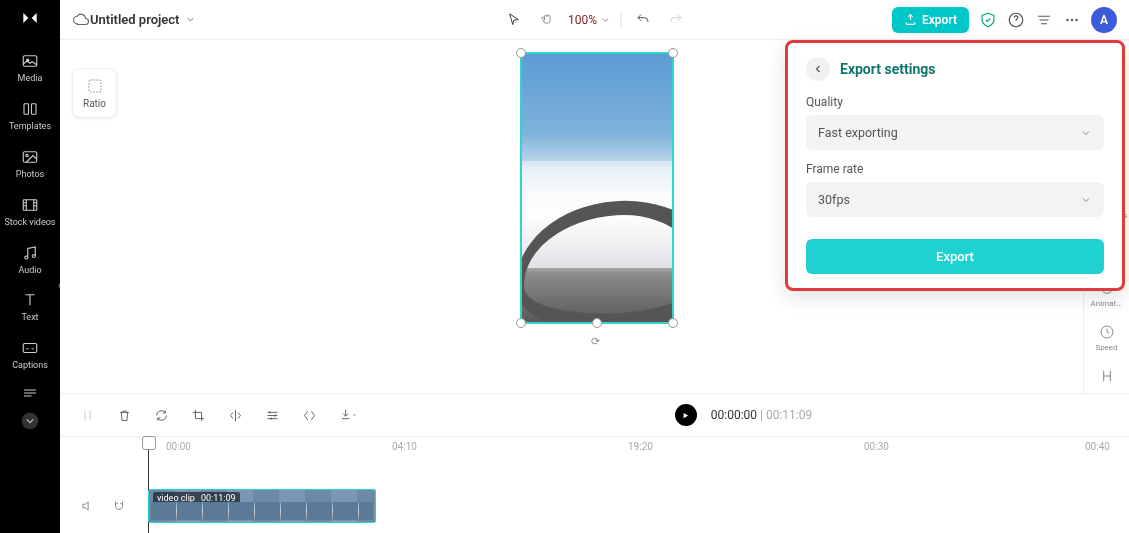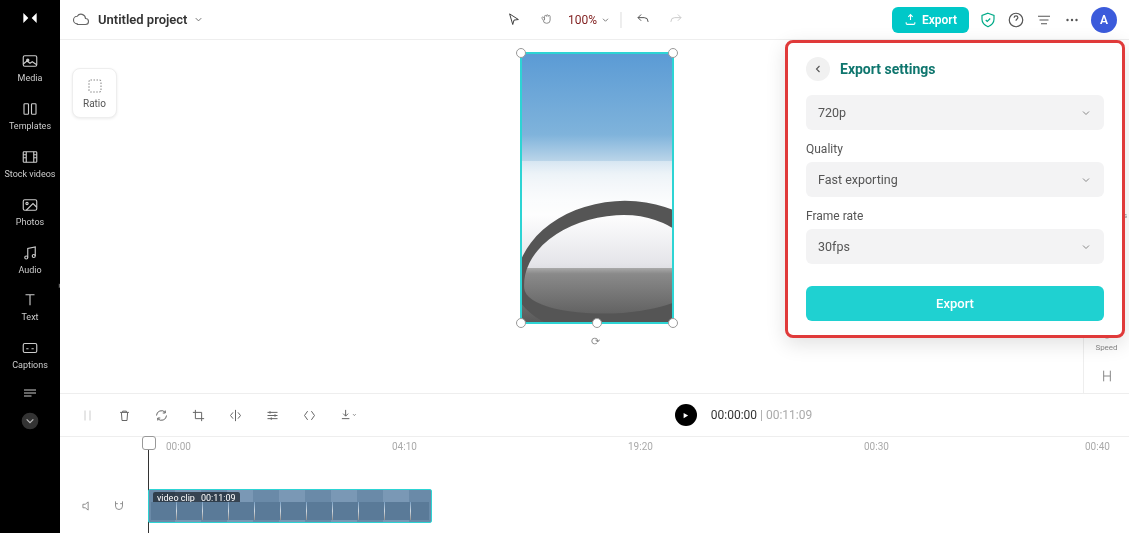--- a/index.html
+++ b/index.html
@@ -12,21 +12,21 @@
   .sidebar-item .icon { color: #ccc; }
   .sidebar-label { font-size: 9px; color: #ccc; text-align: center; line-height: 1.1; }
   .sidebar-expand { position: absolute; left: 56px; top: 270px; background: #000; width: 10px; height: 30px; border-radius: 0 4px 4px 0; display: flex; align-items: center; justify-content: center; color:#666; font-size:9px; cursor:pointer; }
   .sidebar-more { margin-top: 4px; color:#888; cursor:pointer; }
   
   
   .main { flex: 1; display: flex; flex-direction: column; position: relative; }
   
   
   .topbar { height: 40px; display: flex; align-items: center; padding: 0 12px; gap: 8px; border-bottom: 1px solid #eee; }
-  .topbar-left { display: flex; align-items: center; gap: 8px; }
+  .topbar-left { display: flex; align-items: center; }
   .project-title { font-size: 13px; font-weight: 600; color: #333; display: flex; align-items: center; gap: 6px; cursor:pointer; }
   .topbar-center { margin-left: auto; margin-right: auto; display: flex; align-items: center; gap: 10px; position: absolute; left: 50%; transform: translateX(-50%); }
   .icon-btn { background: none; border: none; cursor: pointer; padding: 4px; color: #555; display:flex; align-items:center; }
   .icon-btn.disabled { color: #ccc; }
   .zoom { font-size: 12px; color: #7f1d1d; display:flex; align-items:center; gap:3px; }
   .topbar-right { margin-left: auto; display: flex; align-items: center; gap: 10px; }
   .export-btn { background: #00c8c8; color: #fff; border: none; border-radius: 6px; padding: 6px 12px; font-size: 12px; font-weight: 600; display: flex; align-items: center; gap: 5px; cursor:pointer; }
   .avatar { width: 26px; height: 26px; border-radius: 50%; background: #3b5bdb; color: #fff; display: flex; align-items: center; justify-content: center; font-size: 12px; font-weight: 600; cursor:pointer; }
   .vdiv { width:1px; height:16px; background:#ddd; }
   
@@ -58,21 +58,21 @@
   .timecode .dur { color:#aaa; }
   
   
   .timeline { flex: 0 0 auto; background:#fff; padding: 4px 16px 10px; position:relative; }
   .ruler { position:relative; height:18px; margin-left:72px; margin-right:4px; }
   .ruler-tick { position:absolute; top:0; font-size:10px; color:#aaa;text-align:center; }
   .playhead { position:absolute; left:88px; top:0; bottom:0; width:1px; background:#333; }
   .playhead::before { content:''; position:absolute; top:-1px; left:-6px; width:12px; height:12px; background:#fff; border:1px solid #999; border-radius:3px; }
   .track-row { display:flex; align-items:center; height:34px; margin-top:30px; gap:12px; }
   .track-ctrls { display:flex; gap:10px; width:60px; }
-  .clip { position:relative; height:34px; border:1.5px solid #2dd4d4; border-radius:2px; background: repeating-linear-gradient(90deg, #6a8aa8 0 26px, #7a98b5 26px 52px); display:flex; align-items:flex-start; padding:2px 4px; width:284px; cursor:pointer; }
+  .clip { position:relative; height:34px; border:1.5px solid #2dd4d4; border-radius:2px; background: repeating-linear-gradient(90deg, #6a8aa8 0 26px, #7a98b5 26px 52px); display:flex; align-items:flex-start; padding:2px 4px; width:228px; cursor:pointer; }
   .clip-label { background: rgba(0,0,0,0.55); color:#fff; font-size:9px; padding:1px 4px; border-radius:2px; display:flex; gap:6px; align-items:center; }
   .thumb-strip { position:absolute; top:12px; left:2px; right:2px; bottom:2px; background: repeating-linear-gradient(90deg, #5a7a98 0 25px, transparent 25px 26px), linear-gradient(to bottom, #7aa0c4 0%, #cfd8e0 50%, #8e8e8e 100%); }
   
   
   .export-panel { position:absolute; right:4px; top:40px; width:340px; background:#fff; border:3px solid #e03a3a; border-radius:8px; padding: 14px 18px 14px; z-index:10; box-shadow: 0 6px 20px rgba(0,0,0,0.12); }
   .ep-header { display:flex; align-items:center; gap:10px; margin-bottom:14px; }
   .ep-back { width:24px; height:24px; border-radius:50%; background:#f1f1f1; display:flex; align-items:center; justify-content:center; cursor:pointer; color:#555; }
   .ep-title { font-size:14px; font-weight:700; color:#0f766e; }
   .ep-field { margin-bottom:12px; }
   .ep-label { font-size:12px; color:#555; margin-bottom:6px; display:block; }
@@ -107,35 +107,35 @@
         <svg width="18" height="18" viewBox="0 0 24 24" fill="none" stroke="#ccc" stroke-width="1.5">
           <rect x="4" y="5" width="6" height="14" rx="1"></rect>
           <rect x="14" y="5" width="6" height="14" rx="1"></rect>
         </svg>
       </span>
     <span class="sidebar-label">Templates</span>
   </div>
   <div class="sidebar-item">
     <span class="icon">
         <svg width="18" height="18" viewBox="0 0 24 24" fill="none" stroke="#ccc" stroke-width="1.5">
-          <rect x="3" y="5" width="18" height="14" rx="1"></rect>
-          <path d="M7 5v14M17 5v14M3 9h4M3 13h4M17 9h4M17 13h4"></path>
-        </svg>
-      </span>
-    <span class="sidebar-label">Stock videos</span>
-  </div>
-  <div class="sidebar-item">
-    <span class="icon">
-        <svg width="18" height="18" viewBox="0 0 24 24" fill="none" stroke="#ccc" stroke-width="1.5">
           <rect x="3" y="5" width="18" height="14" rx="2"></rect>
           <circle cx="8" cy="10" r="1.5"></circle>
           <path d="M21 15l-5-5-9 9"></path>
         </svg>
       </span>
     <span class="sidebar-label">Photos</span>
+  </div>
+  <div class="sidebar-item">
+    <span class="icon">
+        <svg width="18" height="18" viewBox="0 0 24 24" fill="none" stroke="#ccc" stroke-width="1.5">
+          <rect x="3" y="5" width="18" height="14" rx="1"></rect>
+          <path d="M7 5v14M17 5v14M3 9h4M3 13h4M17 9h4M17 13h4"></path>
+        </svg>
+      </span>
+    <span class="sidebar-label">Stock videos</span>
   </div>
   <div class="sidebar-item">
     <span class="icon">
         <svg width="18" height="18" viewBox="0 0 24 24" fill="none" stroke="#ccc" stroke-width="1.5">
           <path d="M9 18V6l10-2v12"></path>
           <circle cx="7" cy="18" r="2"></circle>
           <circle cx="17" cy="16" r="2"></circle>
         </svg>
       </span>
     <span class="sidebar-label">Audio</span>
@@ -418,28 +418,20 @@
   <div class="export-panel">
     <div class="ep-header">
       <div class="ep-back">
         <svg width="12" height="12" viewBox="0 0 24 24" fill="none" stroke="#555" stroke-width="2.2">
             <path d="M15 6l-6 6 6 6"></path>
           </svg>
       </div>
       <div class="ep-title">Export settings</div>
     </div>
     <div class="ep-field">
-      <div class="ep-select">
-        <span>720p</span>
-        <span class="ep-chev">
-            <svg width="12" height="12" viewBox="0 0 24 24" fill="none" stroke="#888" stroke-width="2">
-              <path d="M6 9l6 6 6-6"></path>
-            </svg>
-          </span>
-      </div>
     </div>
     <div class="ep-field">
       <label class="ep-label">Quality</label>
       <div class="ep-select">
         <span>Fast exporting</span>
         <span class="ep-chev">
             <svg width="12" height="12" viewBox="0 0 24 24" fill="none" stroke="#888" stroke-width="2">
               <path d="M6 9l6 6 6-6"></path>
             </svg>
           </span>

